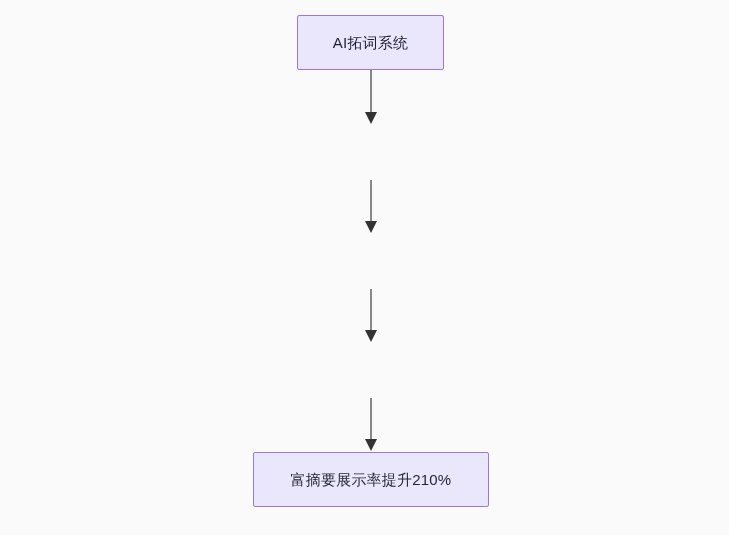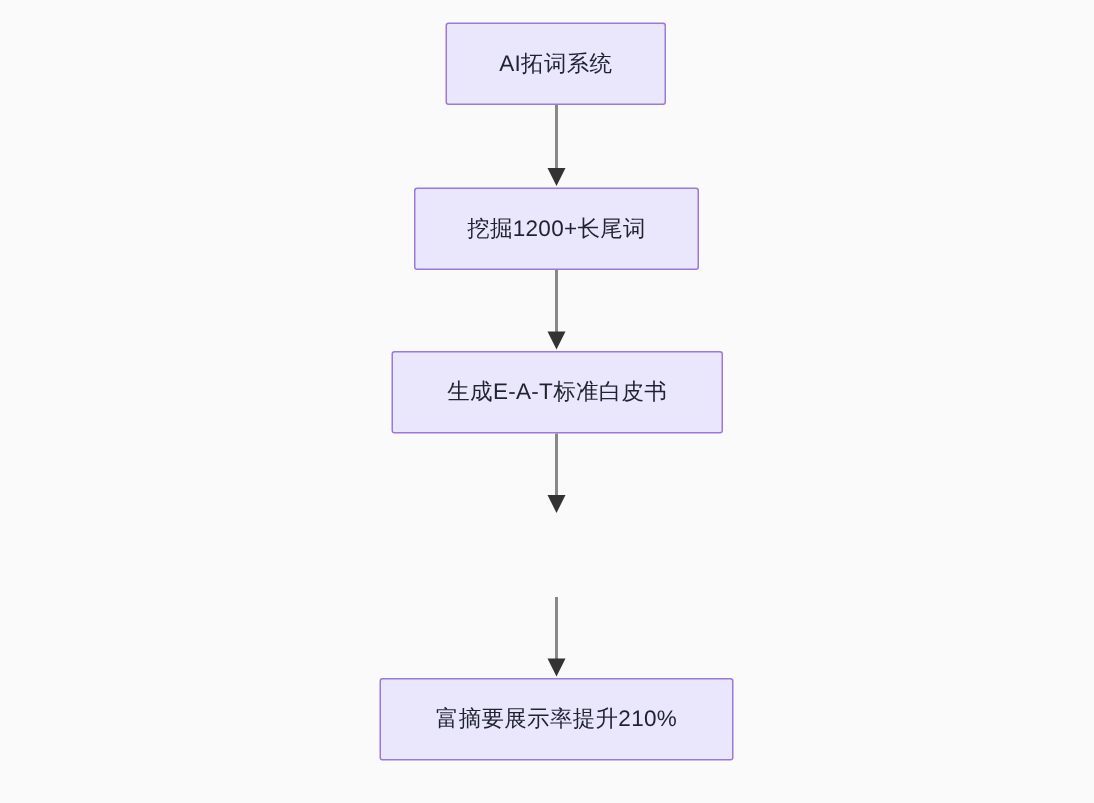--- a/index.html
+++ b/index.html
@@ -66,26 +66,20 @@
 
   <svg class="edge" style="left:356px; top:398px; height:54px;" viewBox="0 0 30 54">
     <line x1="15" y1="0" x2="15" y2="45" stroke="#888888" stroke-width="2"></line>
     <polygon points="15,53 9,41 21,41" fill="#333333"></polygon>
   </svg>
 
   <div class="node" style="left:297px; top:15px; width:147px; height:55px;">
     <span class="node-label">AI拓词系统</span>
   </div>
 
-  <div class="node" style="left:276px; top:125px; width:190px; height:55px;">
-    <span class="node-label">挖掘1200+长尾词</span>
-  </div>
 
-  <div class="node" style="left:261px; top:234px; width:221px; height:55px;">
-    <span class="node-label">生成E-A-T标准白皮书</span>
-  </div>
 
 
   <div class="node" style="left:253px; top:452px; width:236px; height:55px;">
     <span class="node-label">富摘要展示率提升210%</span>
   </div>
 
 </div>
 
 </body></html>

